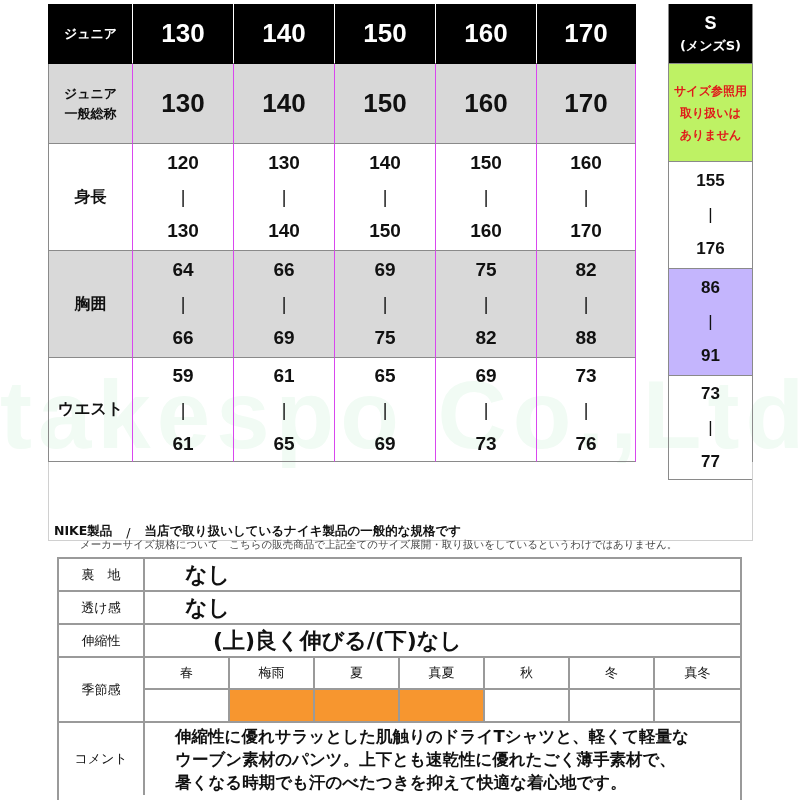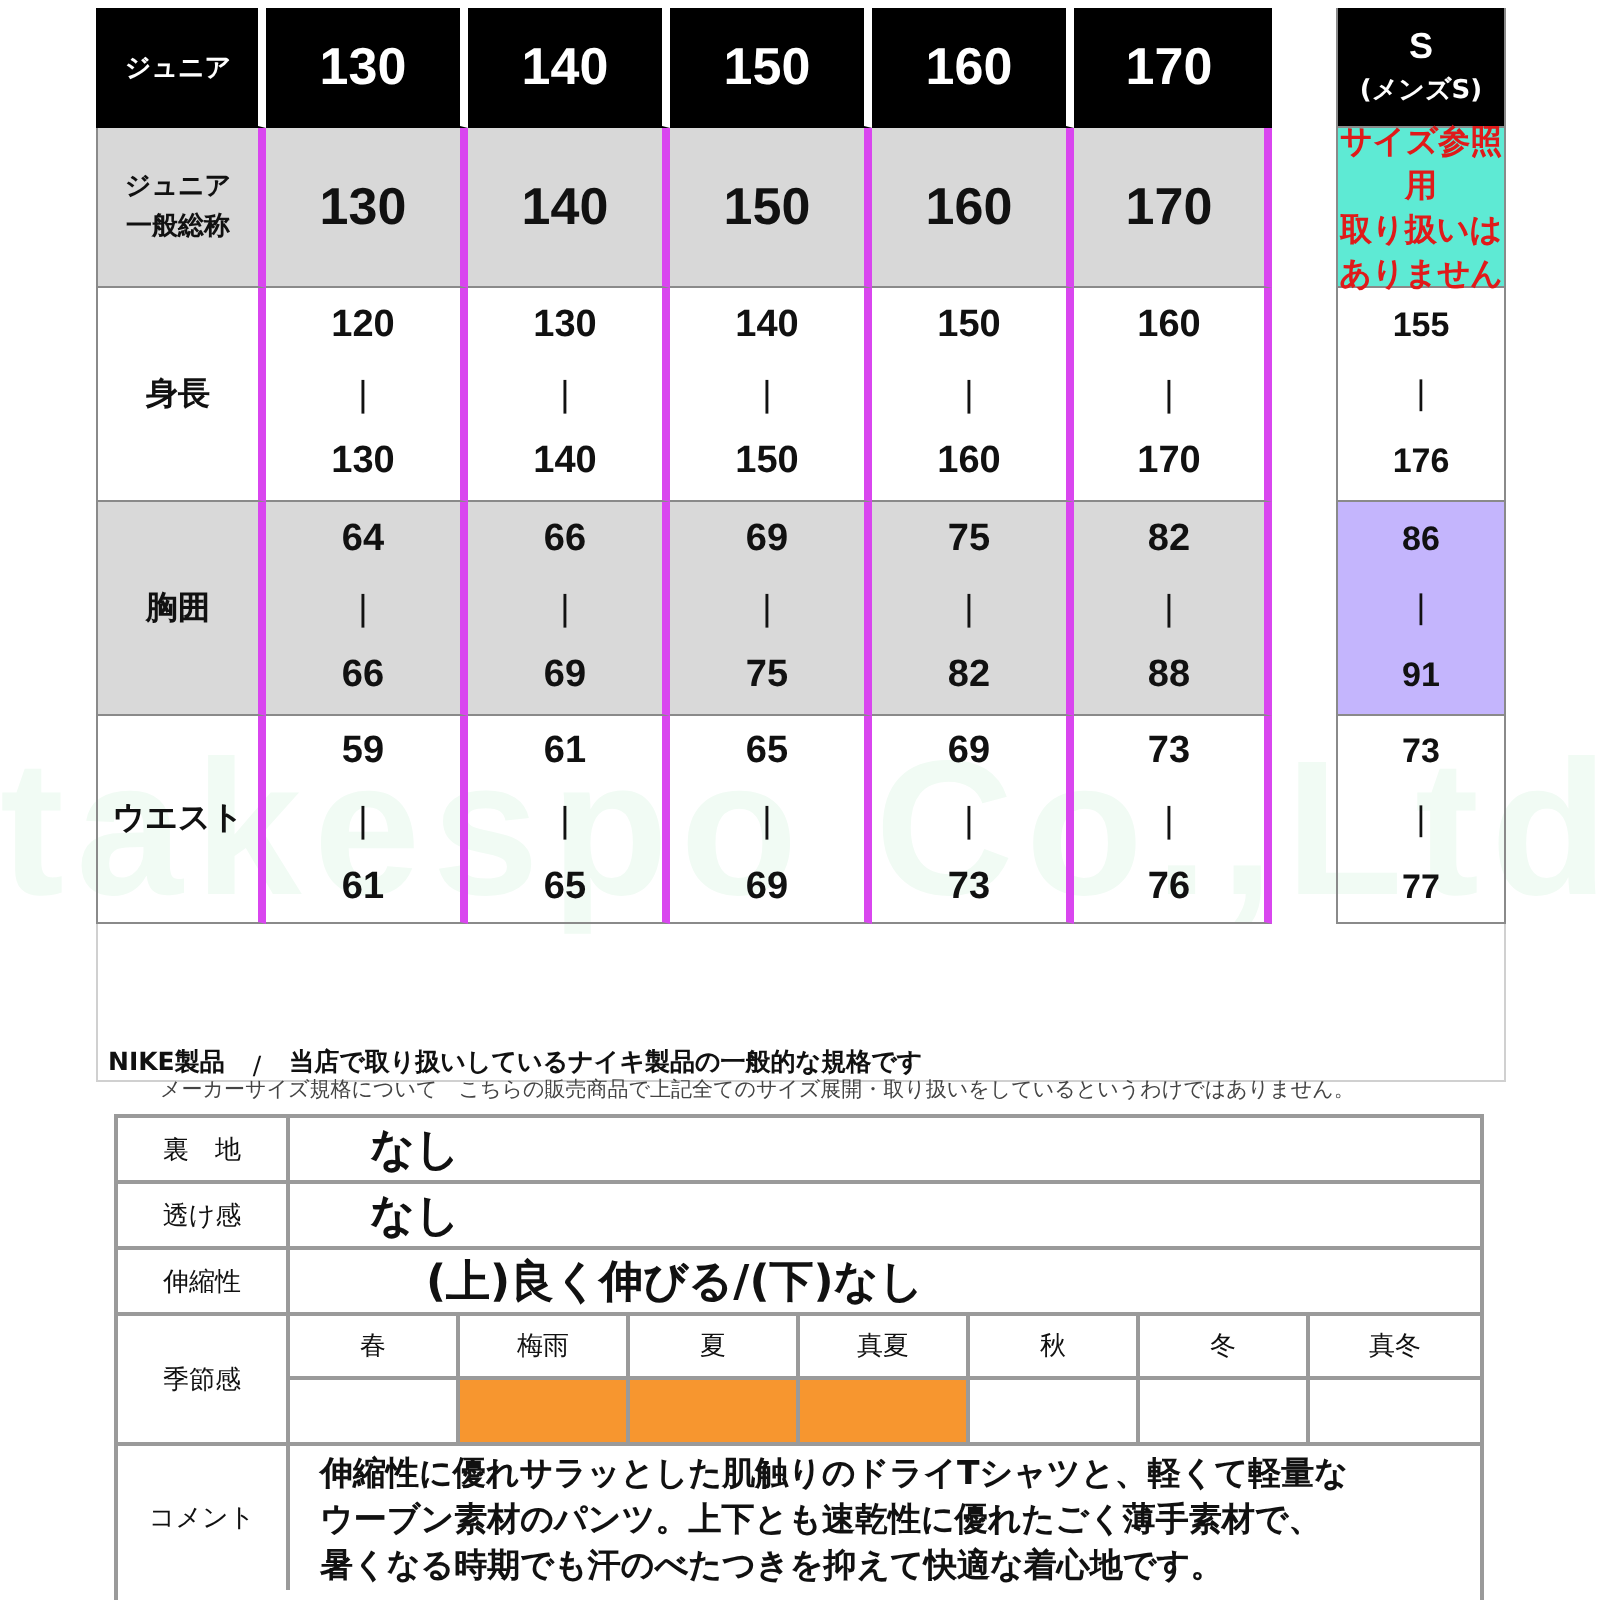--- a/index.html
+++ b/index.html
@@ -10,21 +10,21 @@
     position: absolute; left: 0; top: 360px; width: 800px; height: 110px;
     font-family: "Liberation Sans", sans-serif; font-weight: bold;
     font-size: 96px; line-height: 110px; color: #f1fbf4; letter-spacing: 6px;
     white-space: nowrap; text-align: center; z-index: 0; pointer-events: none;
   }
 
   
   .size-table { position: absolute; left: 48px; top: 4px; width: 588px; z-index: 1; }
   .size-row { display: flex; }
   .size-row .cell {
-    border-right: 4px solid #d946ef; border-bottom: 1px solid #8a8a8a;
+    border-right: 1px solid #d946ef; border-bottom: 1px solid #8a8a8a;
     display: flex; flex-direction: column; align-items: center; justify-content: center;
     text-align: center;
   }
   .size-row .cell.label { width: 85px; border-left: 1px solid #8a8a8a; }
   .size-row .cell.val { width: 101px; }
   .size-row .cell.val:last-child { width: 99px; }
 
   .row-header { height: 60px; background: #000; }
   .row-header .cell { border-color: #fff; border-bottom-color: #000; color: #fff; }
   .row-header .cell.label { border-left-color: #000; font-size: 13px; font-weight: bold; }
@@ -43,21 +43,21 @@
   .row-meas .sep { font-weight: normal; font-size: 18px; }
 
   
   .s-col { position: absolute; left: 668px; top: 4px; width: 85px; z-index: 1;
            border-left: 1px solid #8a8a8a; border-right: 1px solid #8a8a8a; }
   .s-col .s-cell { display: flex; flex-direction: column; align-items: center; justify-content: center;
                    border-bottom: 1px solid #8a8a8a; text-align: center; }
   .s-head { height: 60px; background: #000; color: #fff; font-weight: bold; }
   .s-head .s-size { font-size: 18px; line-height: 24px; font-family: "Liberation Sans", sans-serif; }
   .s-head .s-sub { font-size: 13px; line-height: 22px; }
-  .s-note { height: 80px; background: #5eead4; color: #e01a1a; font-size: 16px; font-weight: bold; line-height: 22px; }
+  .s-note { height: 98px; background: #bef264; color: #e01a1a; font-size: 12px; font-weight: bold; line-height: 22px; }
   .s-meas { height: 107px; font-size: 17px; font-weight: bold; font-family: "Liberation Sans", sans-serif; line-height: 34px; }
   .s-meas.grey { background: #c4b5fd; }
   .s-meas .sep { font-weight: normal; }
 
   
   .nike-note { position: absolute; left: 48px; top: 462px; width: 705px; height: 79px;
                border: 1px solid #d0d0d0; border-top: none; z-index: 1;
                display: flex; align-items: flex-end; padding-left: 5px;
                font-size: 12.5px; font-weight: bold; white-space: nowrap; }
   .nike-note .slash { margin: 0 14px 0 14px; font-weight: normal; }
@@ -76,21 +76,21 @@
   .r33 { height: 33px; }
   .season-row { height: 65px; }
   .season-grid { flex: 1; display: flex; flex-direction: column; }
   .season-heads, .season-marks { display: flex; height: 32px; }
   .season-heads { border-bottom: 2px solid #9a9a9a; }
   .season-heads .s, .season-marks .s { width: 85px; border-right: 2px solid #9a9a9a;
         display: flex; align-items: center; justify-content: center; font-size: 13px; }
   .season-heads .s:last-child, .season-marks .s:last-child { border-right: none; flex: 1; }
   .season-marks .s.on { background: #f7962f; }
   .comment-row { height: 72px; flex: 1; }
-  .comment-text { flex: 1; padding-left: 15px; font-size: 16.5px; font-weight: bold; line-height: 23px;
+  .comment-text { flex: 1; padding-left: 30px; font-size: 16.5px; font-weight: bold; line-height: 23px;
                   display: flex; flex-direction: column; justify-content: center; white-space: nowrap; }
 </style>
 </head>
 <body>
 
 <div class="watermark">takespo Co.,Ltd.</div>
 
 <div class="size-table">
   <div class="size-row row-header">
     <div class="cell label">ジュニア</div>

